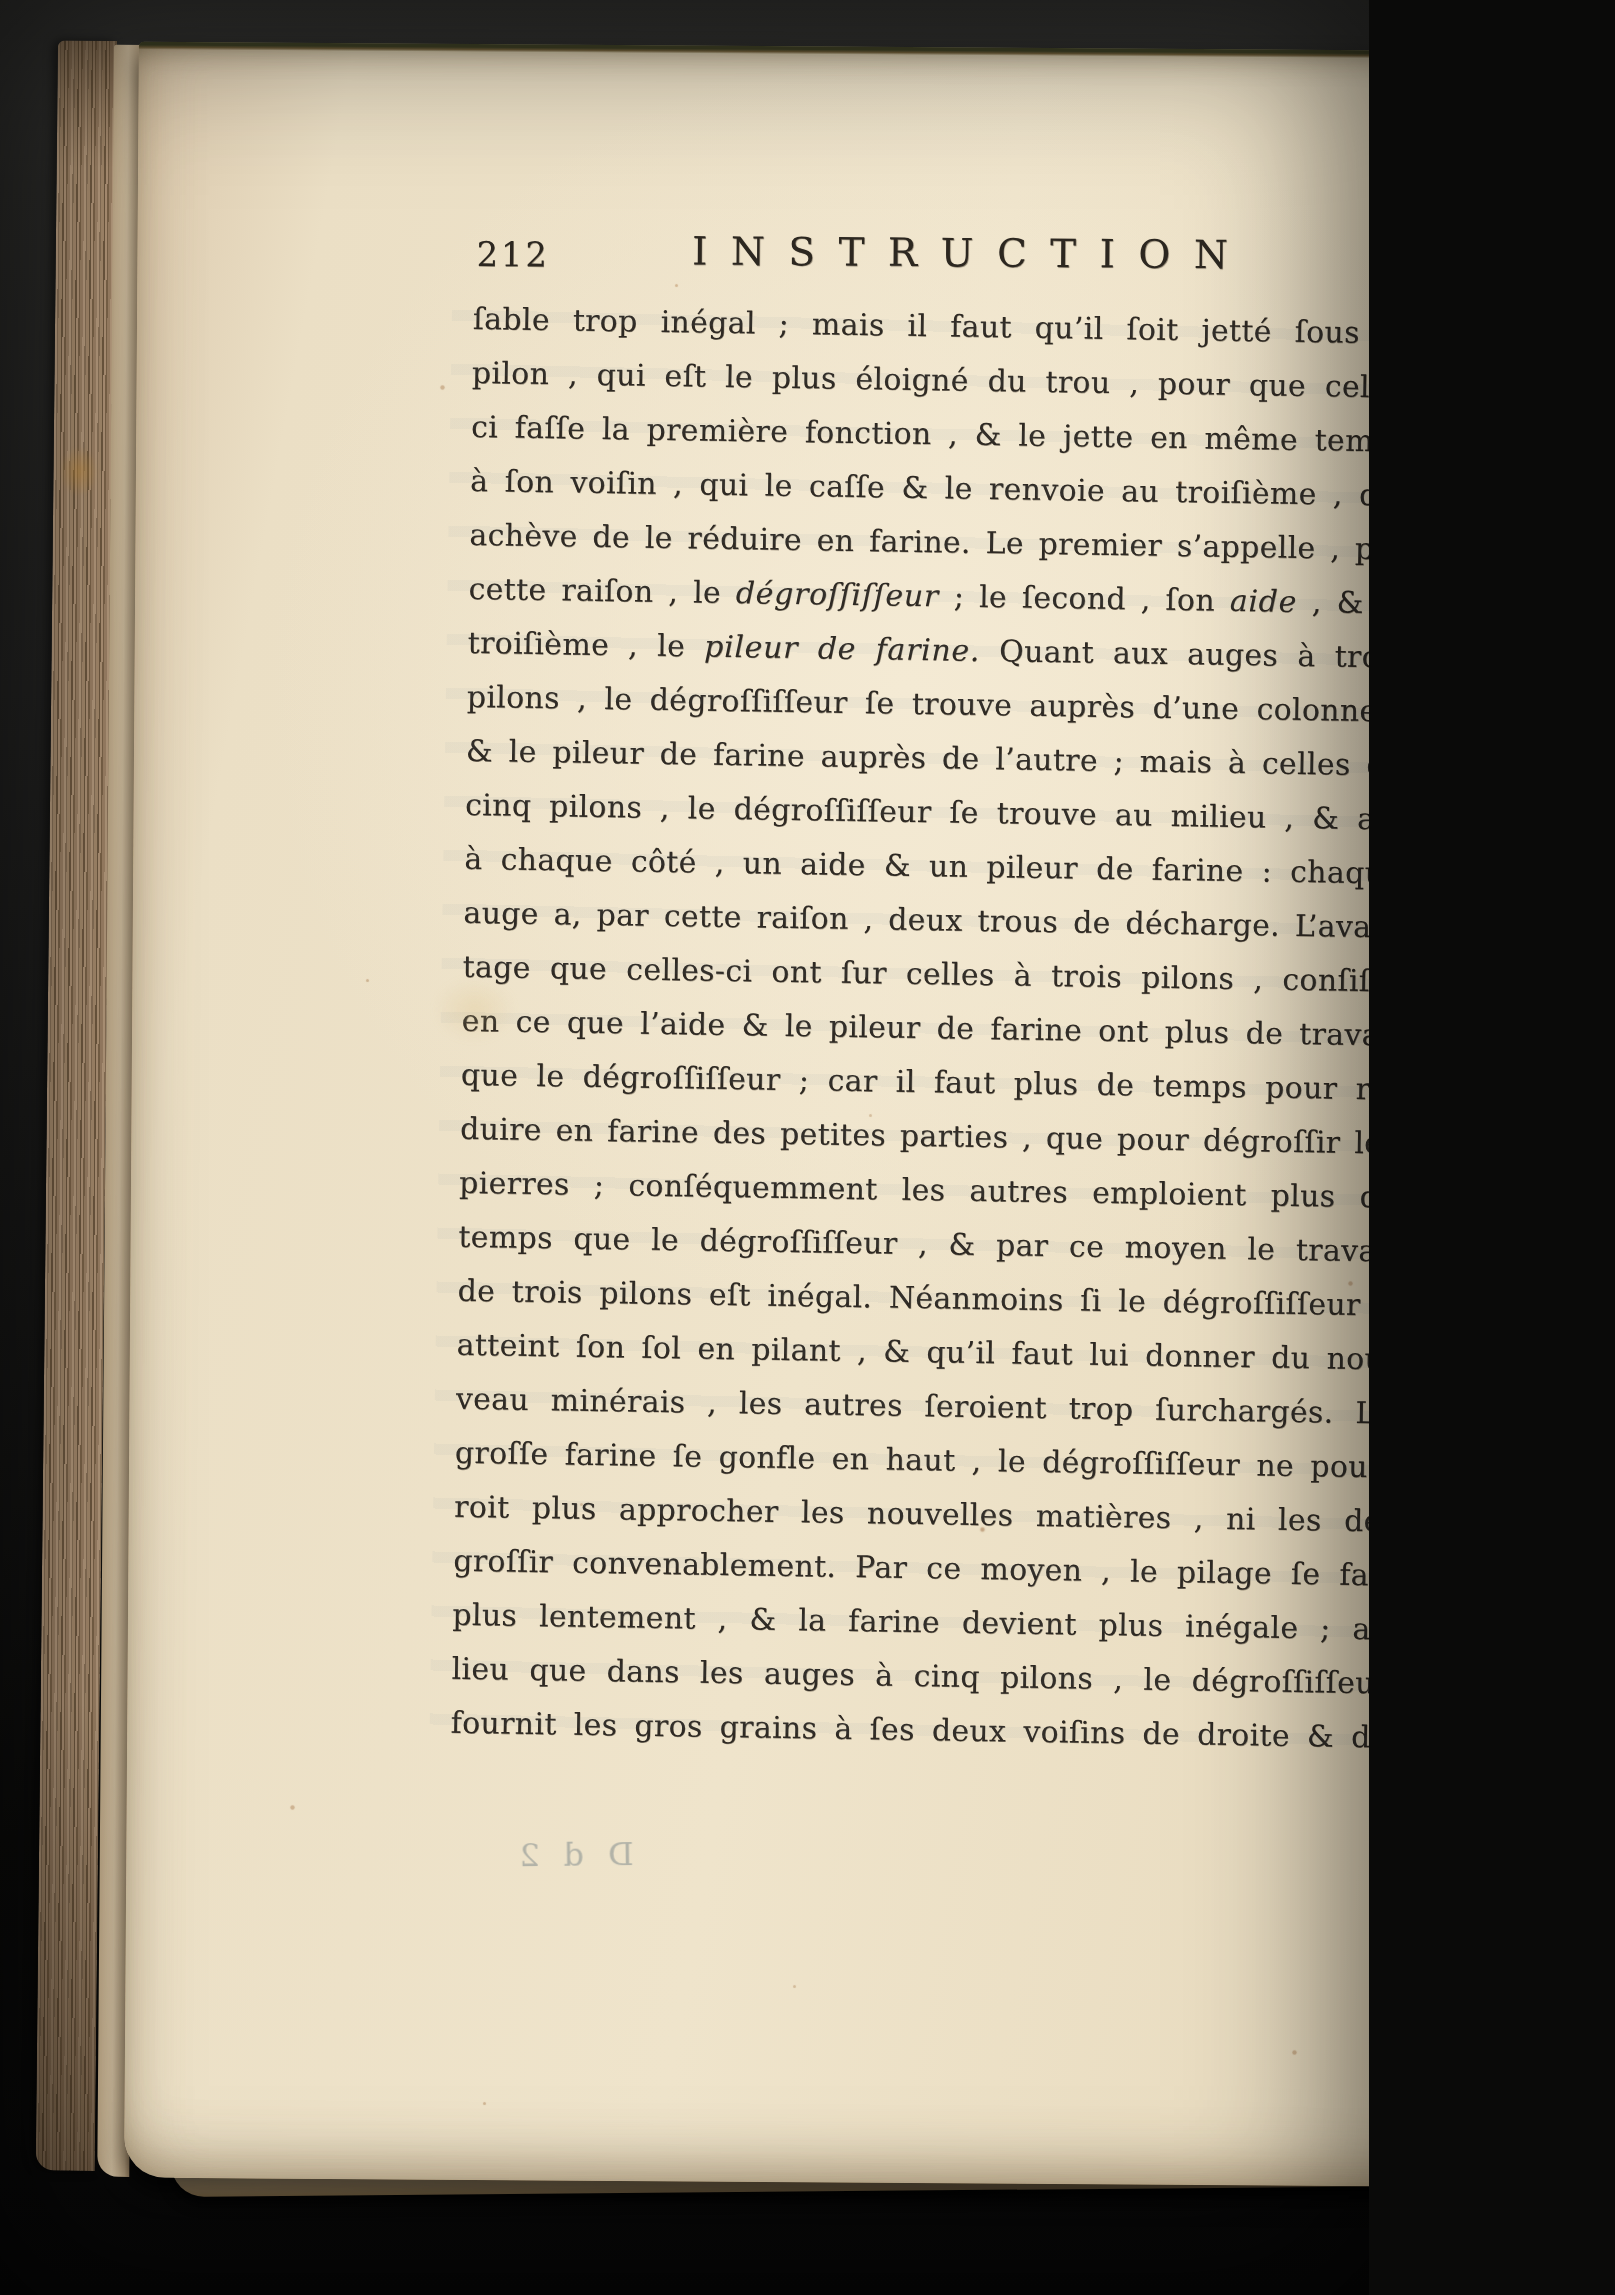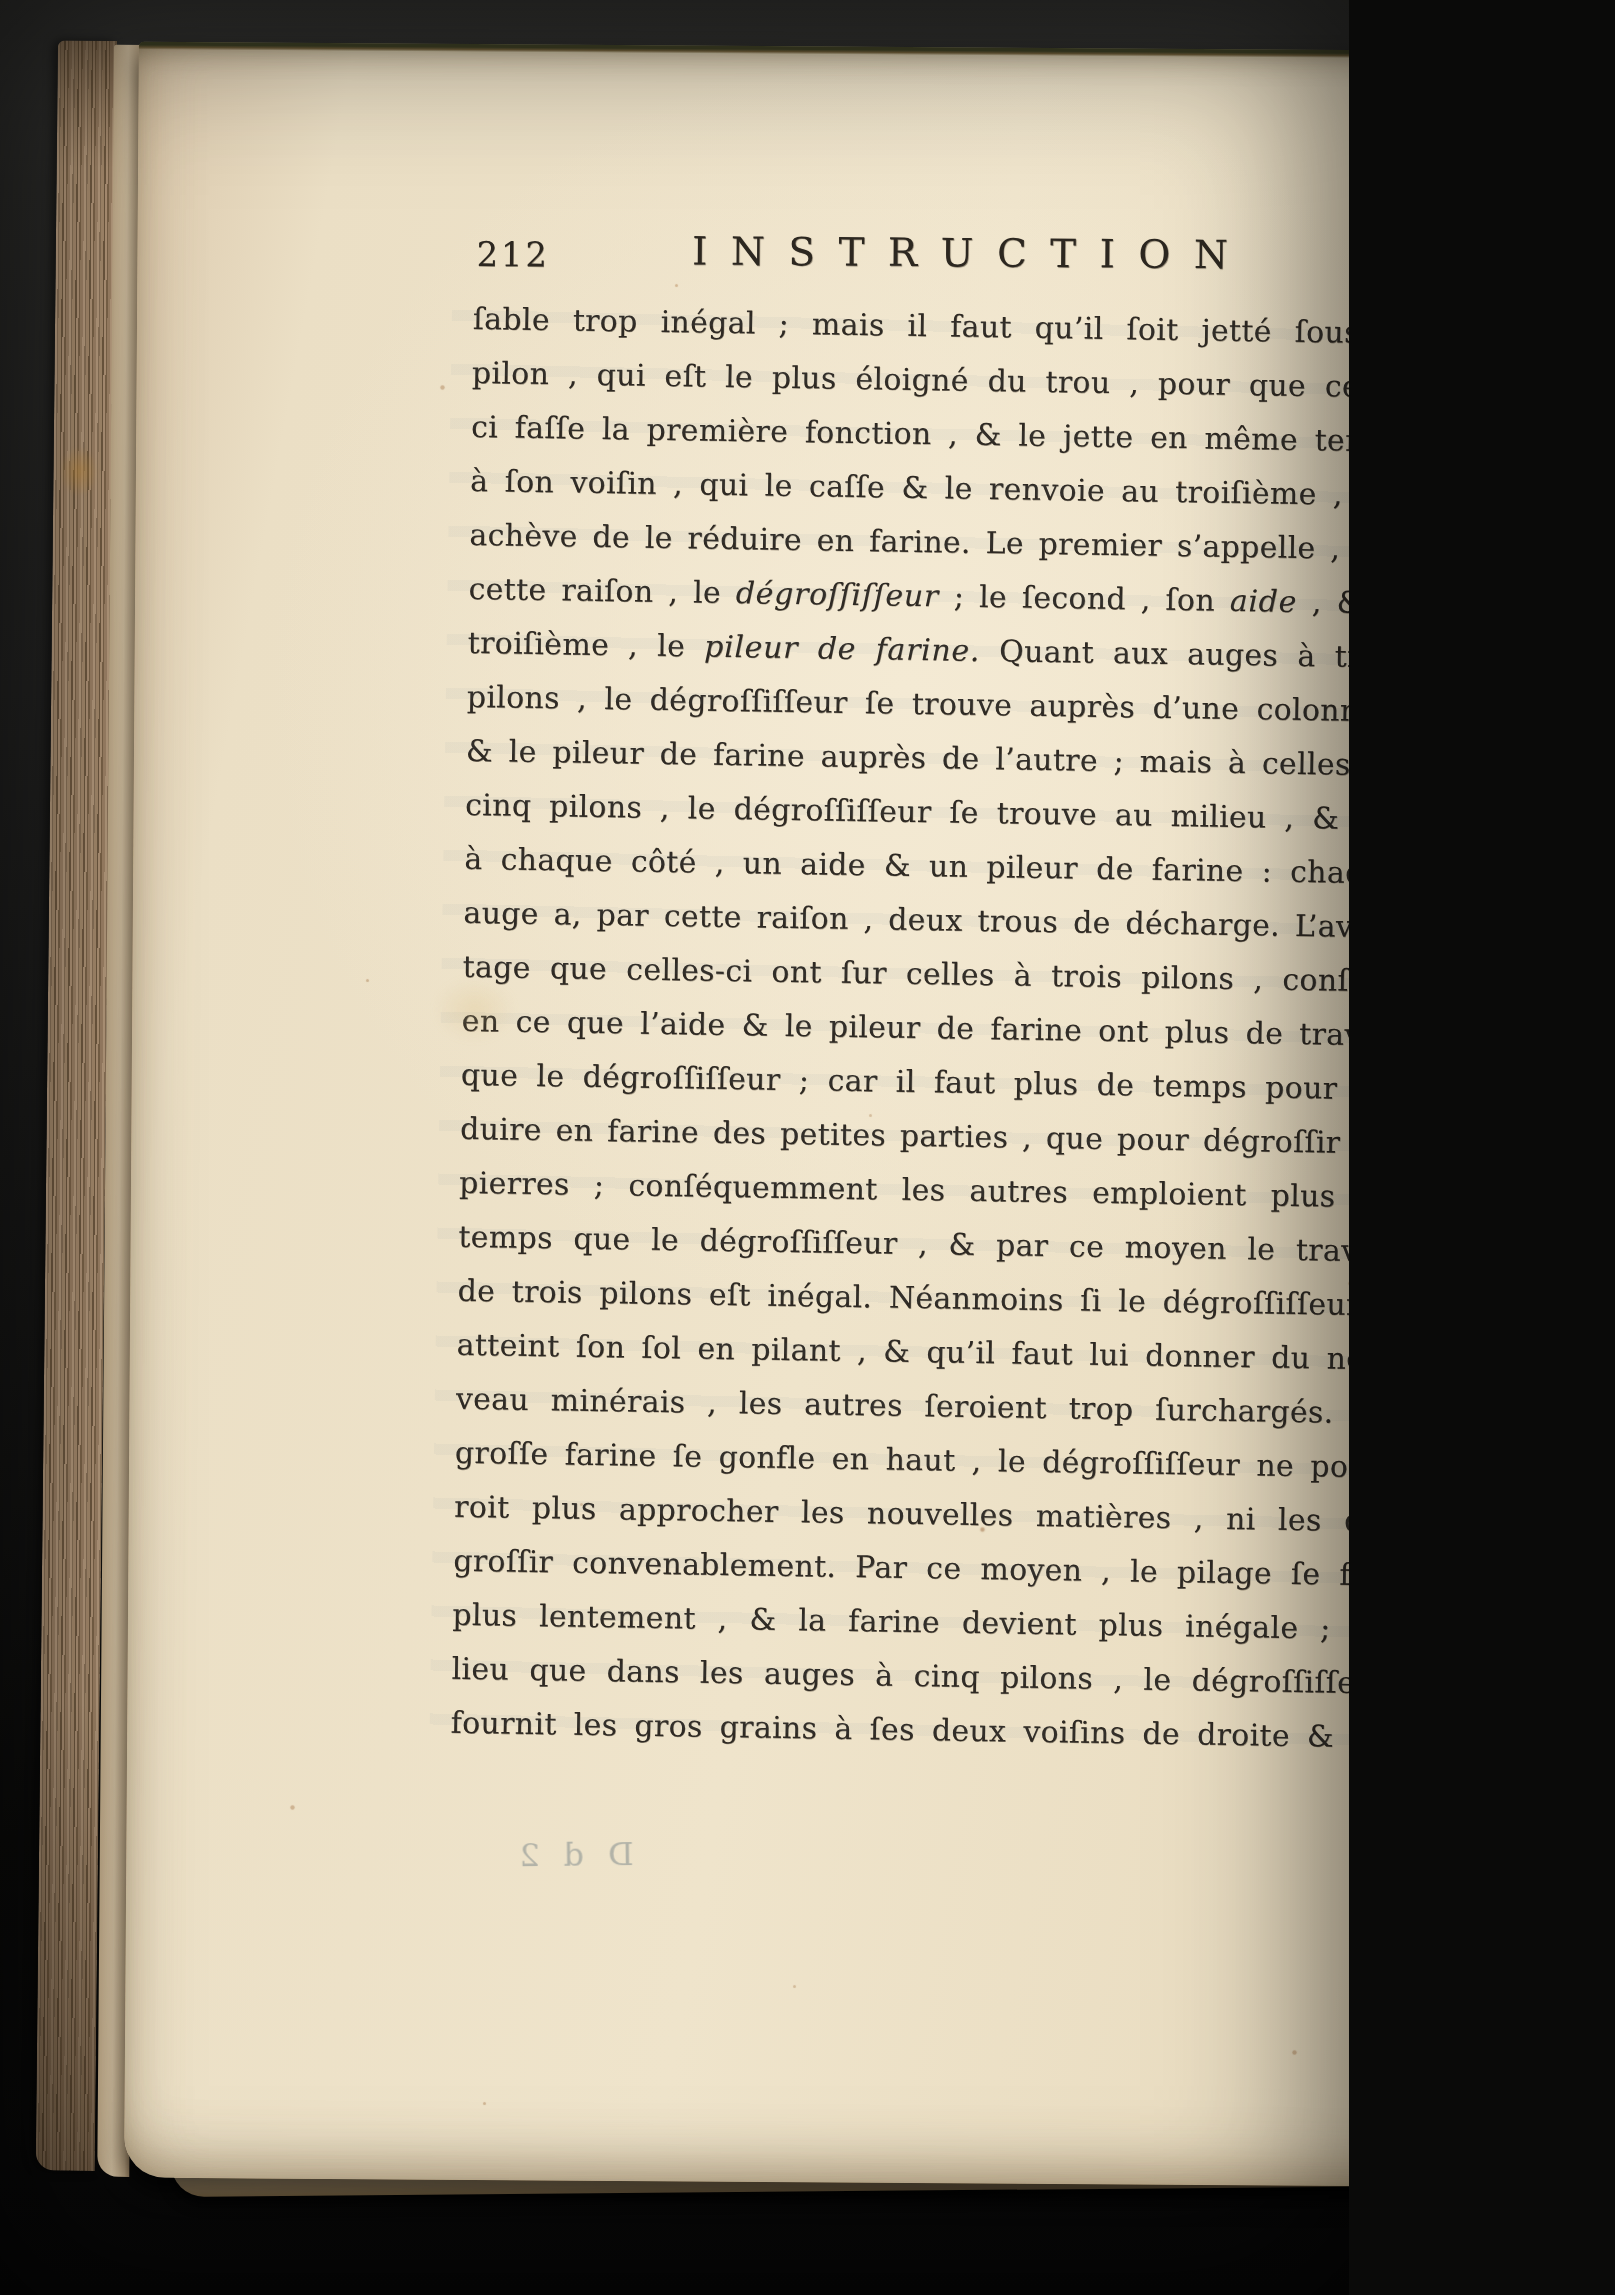--- a/index.html
+++ b/index.html
@@ -2,20 +2,21 @@
 <html style="font-size:11px"><head>
 <meta charset="utf-8">
 <style>
   html,body{margin:0;padding:0;background:#0a0a09;}
   .scene{
     position:relative;
     width:1349px;height:2295px;
     overflow:hidden;
     background:linear-gradient(180deg,#30302e 0%,#2a2a28 8%,#232322 30%,#161615 60%,#0b0b0a 80%,#070707 100%);
     font-family:"DejaVu Serif", serif;
+    padding-left:20px;
   }
   .vignette{position:absolute;inset:0;pointer-events:none;
     box-shadow:inset 0 0 152px 27.5px rgba(0,0,0,0.55);z-index:9;}
 
   
   .stack-edge{
     position:absolute;left:58px;top:41px;width:59px;height:2130px;
     transform:rotate(0.6deg);transform-origin:top right;
     background:
       linear-gradient(180deg,rgba(60,45,25,0.35) 0%,rgba(0,0,0,0) 6%,rgba(0,0,0,0) 78%,rgba(40,28,14,0.45) 100%),

